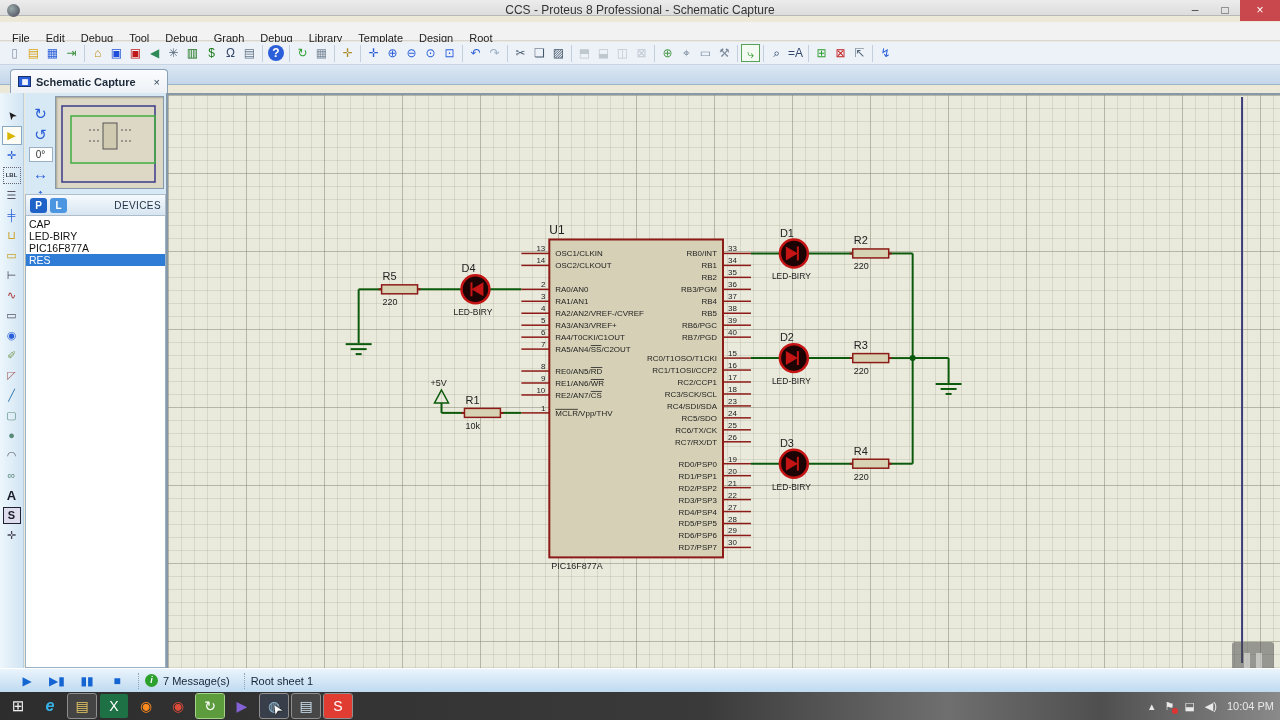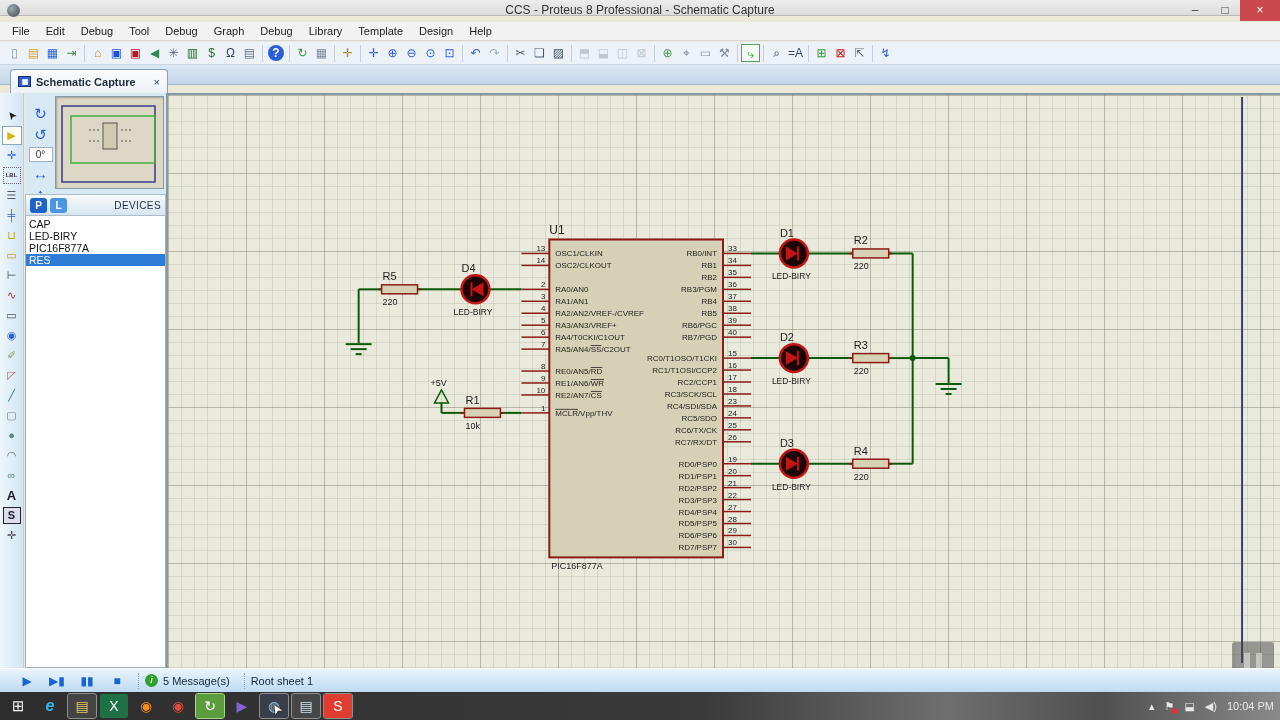--- a/index.html
+++ b/index.html
@@ -13,21 +13,21 @@
   .appicon { position:absolute; left:7px; top:4px; width:13px; height:13px; border-radius:50%;
              background:radial-gradient(circle at 35% 35%, #9aa, #445); }
   .title { position:absolute; left:0; right:0; top:3px; text-align:center; font-size:12px; color:#333; }
   .winbtns { position:absolute; right:0; top:0; height:21px; display:flex; }
   .wb { width:30px; text-align:center; line-height:20px; font-size:12px; color:#444; }
   .wb.close { width:40px; background:#c9484d; color:#fff; }
 
   
   .menubar { position:absolute; left:0; top:22px; right:0; height:19px; background:#f2f2f2;
              border-bottom:1px solid #d6d6d6; display:flex; padding-left:4px; font-size:11px; color:#222; }
-  .mi { padding:3px 8px 0 8px; }
+  .mi { padding:10px 8px 0 8px; }
 
   
   .toolbar { position:absolute; left:0; top:42px; right:0; height:23px; background:#edf2f9;
              border-bottom:1px solid #c9d5e2; display:flex; align-items:center; padding-left:5px; }
   .ti { min-width:19px; height:18px; line-height:18px; text-align:center; font-size:12px; }
   .ti.hasbg { min-width:16px; height:16px; line-height:16px; border-radius:8px; margin:0 2px; font-weight:bold; }
   .ti.boxed { border:1px solid #57a057; background:#f2faf2; }
   .ti.dim { opacity:.55; }
   .tsep { width:1px; height:17px; background:#c3cfdc; margin:0 3px; }
 
@@ -139,21 +139,21 @@
 <span class="mi">File</span>
       <span class="mi">Edit</span>
       <span class="mi">Debug</span>
       <span class="mi">Tool</span>
       <span class="mi">Debug</span>
       <span class="mi">Graph</span>
       <span class="mi">Debug</span>
       <span class="mi">Library</span>
       <span class="mi">Template</span>
       <span class="mi">Design</span>
-      <span class="mi">Help</span>
+      <span class="mi">Root</span>
     </div>
 
 <div class="toolbar">
 
 <span class="ti" style="color: rgb(138, 151, 168);">▯</span>
       <span class="ti" style="color: rgb(216, 165, 23);">▤</span>
       <span class="ti" style="color: rgb(43, 95, 217);">▦</span>
       <span class="ti" style="color: rgb(63, 143, 63);">⇥</span>
       <span class="tsep"></span>
       <span class="ti" style="color: rgb(194, 138, 16);">⌂</span>
@@ -496,21 +496,21 @@
 <div class="statusbar">
   <div class="simctrl">
 
   <span class="simbtn" style="color: rgb(20, 100, 210);">▶</span>
         <span class="simbtn" style="color: rgb(20, 100, 210);">▶▮</span>
         <span class="simbtn" style="color: rgb(20, 100, 210);">▮▮</span>
         <span class="simbtn" style="color: rgb(20, 100, 210);">■</span>
       </div>
   <span class="ssep"></span>
   <span class="infoicon">i</span>
-  <span>5 Message(s)</span>
+  <span>7 Message(s)</span>
   <span class="ssep" style="margin-left:14px;"></span>
   <span>Root sheet 1</span>
 </div>
 
 <div class="taskbar">
   <span class="startbtn">⊞</span>
   <div class="tbitems">
 
   <span class="tbi ie" style="color: rgb(53, 179, 232);">e</span>
         <span class="tbi open" style="color: rgb(232, 201, 100);">▤</span>

